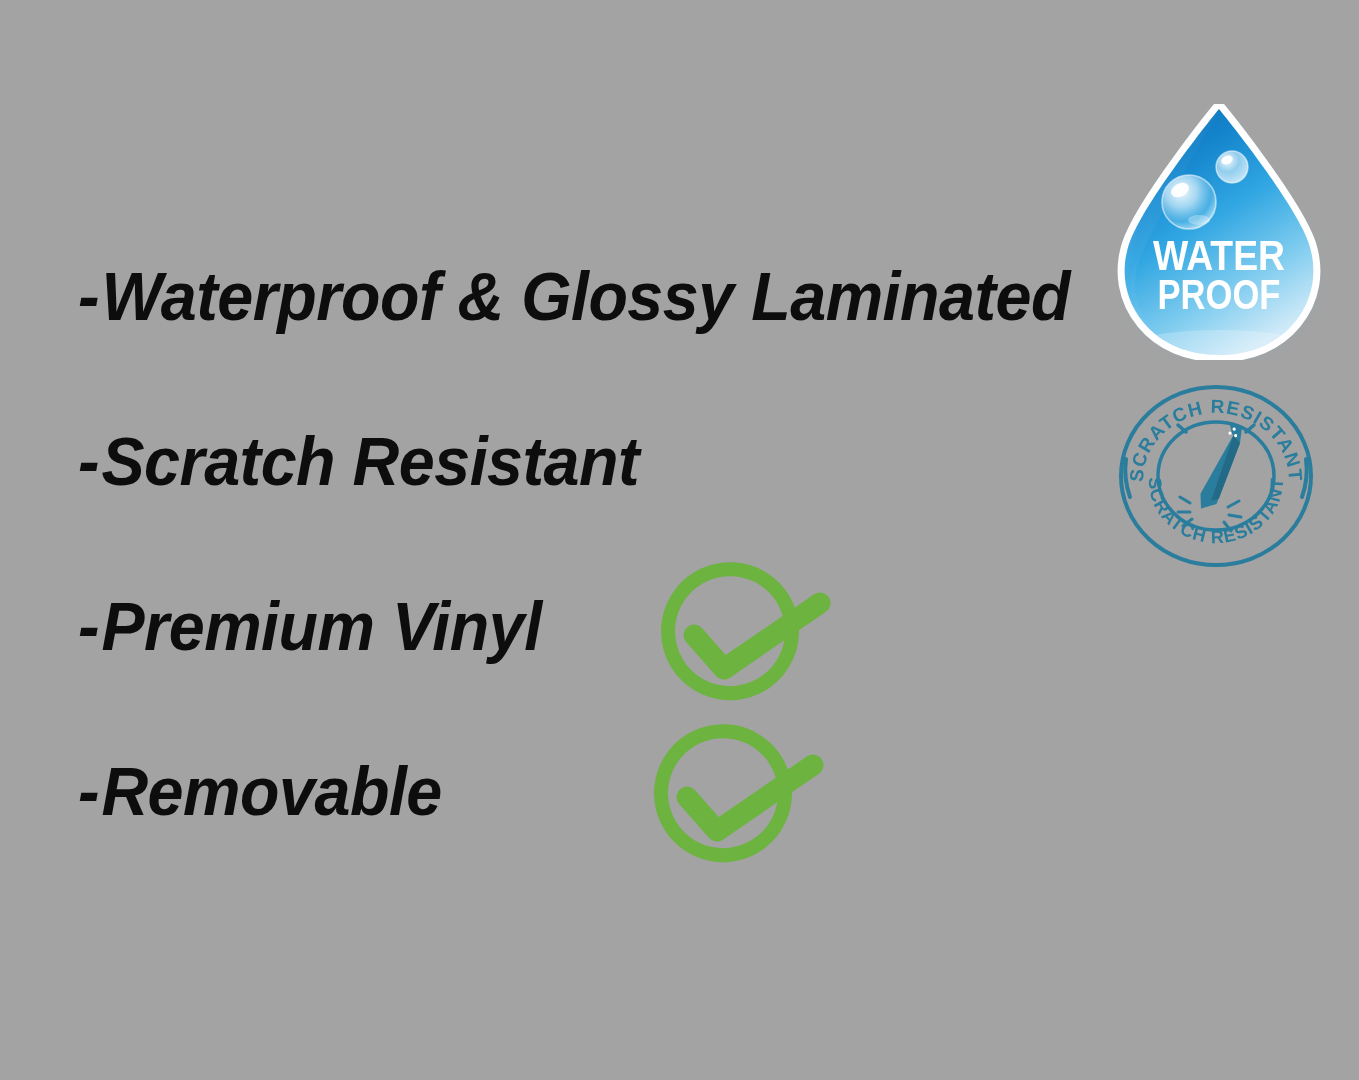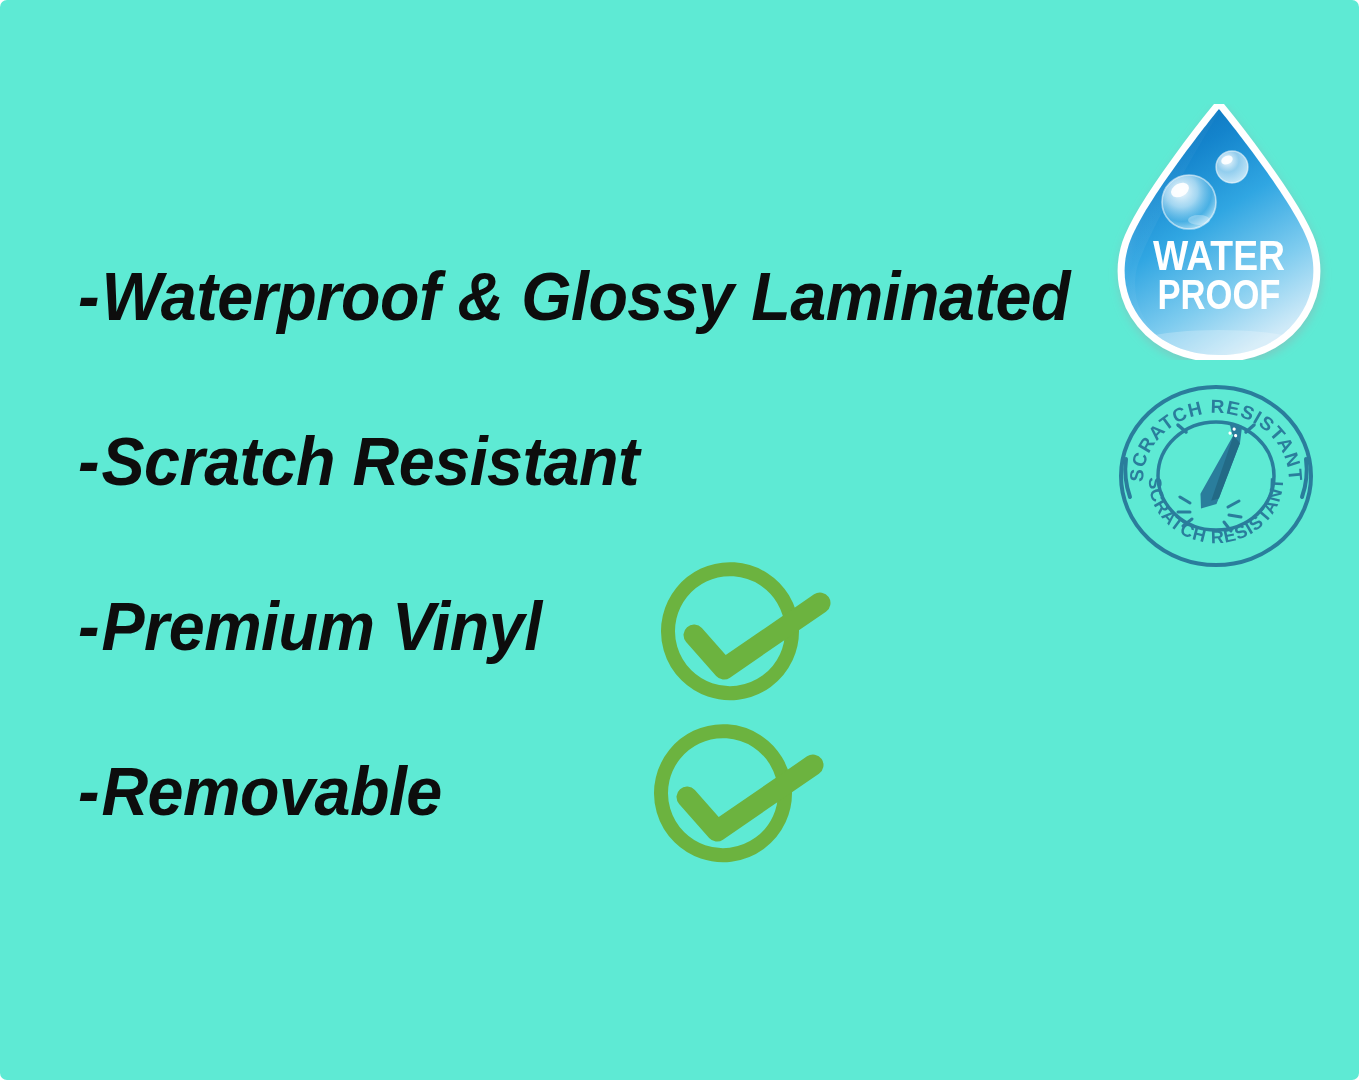--- a/index.html
+++ b/index.html
@@ -5,24 +5,23 @@
 <style>
   html, body {
     margin: 0;
     padding: 0;
     background: #ffffff;
   }
   #page {
     position: relative;
     width: 1359px;
     height: 1080px;
-    background: #5eead4;
+    background: #a3a3a3;
     overflow: hidden;
     font-family: "Liberation Sans", sans-serif;
-    border-radius: 7px;
   }
 
   
   .feature-line {
     position: absolute;
     left: 78px;
     white-space: nowrap;
     font-family: "Liberation Sans", sans-serif;
     font-weight: bold;
     font-style: italic;

